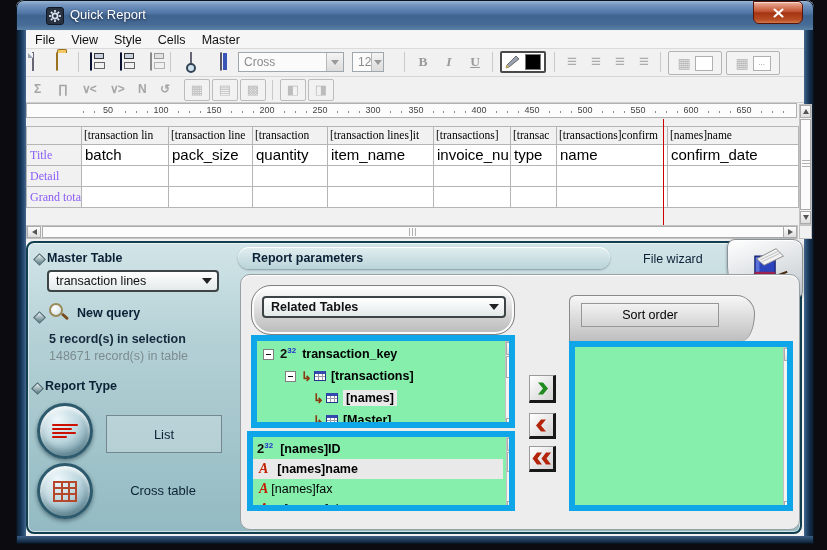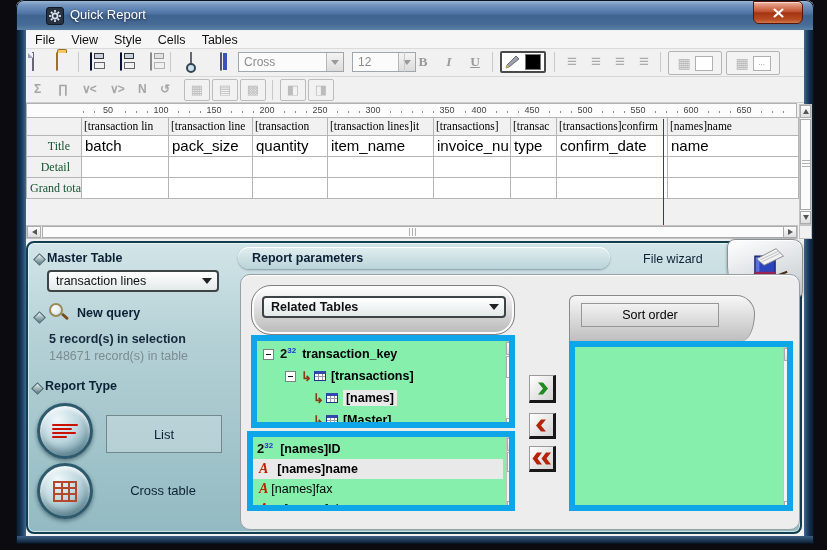--- a/index.html
+++ b/index.html
@@ -56,25 +56,25 @@
   .bbtn .g{font-size:14px;color:#b4b4b4;line-height:1;}
   .bbtn .sw{width:16px;height:13px;background:#fff;border:1px solid #b0b0b0;font-size:8px;color:#8a8a8a;text-align:center;line-height:12px;}
   .t2g{position:absolute;top:5px;font-size:12px;color:#a6a6a6;font-weight:bold;letter-spacing:-1px;}
   .t2b{position:absolute;top:2px;width:24px;height:20px;border:1px solid #bcbcbc;background:#f2f2f2;border-radius:2px;
     text-align:center;line-height:19px;font-size:13px;color:#bcbcbc;}
   
   #ruler{left:26px;top:103px;width:771px;height:15px;background:#fcfcfc;border:1px solid #b0b0b0;box-sizing:border-box;}
   #ruler::before{content:"";position:absolute;left:56px;right:4px;top:7px;height:2px;
     background:repeating-linear-gradient(90deg,#8a8a8a 0 1px,transparent 1px 10.6px);}
   .rn{position:absolute;top:1px;width:26px;text-align:center;font-size:9px;color:#444;background:#fcfcfc;}
-  #qr-grid{left:26px;top:117px;display:grid;grid-template-columns:55px 87px 84px 75px 106px 77px 46px 111px 131px;
+  #qr-grid{left:26px;top:126px;display:grid;grid-template-columns:55px 87px 84px 75px 106px 77px 46px 111px 131px;
     grid-template-rows:18px 21px 21px 21px;border-left:1px solid #b5b5b5;border-top:1px solid #b5b5b5;background:#fff;}
   .c{border-right:1px solid #b5b5b5;border-bottom:1px solid #b5b5b5;overflow:hidden;white-space:nowrap;box-sizing:border-box;}
   .hd{background:#f1f1f1;font-family:"Liberation Serif",serif;font-size:11.5px;color:#000;padding:2px 1px 0 2px;}
-  .lb{background:#f1f1f1;font-family:"Liberation Serif",serif;font-size:12px;color:#14532d;padding:3px 11px 0 3px;text-align:right;}
+  .lb{background:#f1f1f1;font-family:"Liberation Serif",serif;font-size:12px;color:#8b5cf6;padding:3px 11px 0 3px;}
   .dc{background:#fff;font-size:15px;color:#000;padding:1px 0 0 3px;}
   #redline{left:663px;top:119px;width:1px;height:106px;background:#cc0000;}
   
   .strack{background:#f3f3f3;border:1px solid #c2c2c2;box-sizing:border-box;}
   .sbtn{position:absolute;background:linear-gradient(#fdfdfd,#dedede);border:1px solid #ababab;box-sizing:border-box;
     display:flex;align-items:center;justify-content:center;}
   .sthumb{position:absolute;background:#fbfbfb;border:1px solid #ababab;box-sizing:border-box;display:flex;align-items:center;justify-content:center;}
   .tu{width:0;height:0;border-left:3.5px solid transparent;border-right:3.5px solid transparent;border-bottom:5px solid #555;}
   .td{width:0;height:0;border-left:3.5px solid transparent;border-right:3.5px solid transparent;border-top:5px solid #555;}
   .tl{width:0;height:0;border-top:3.5px solid transparent;border-bottom:3.5px solid transparent;border-right:5px solid #555;}
@@ -171,40 +171,40 @@
           <line x1="10.5" y1="1.5" x2="2.5" y2="8.5"></line>
         </g>
       </svg>
   </div>
 
   <div class="abs" id="menubar">
     <span class="mi">File</span>
     <span class="mi">View</span>
     <span class="mi">Style</span>
     <span class="mi">Cells</span>
-    <span class="mi">Tables</span>
+    <span class="mi">Master</span>
   </div>
 
   <div class="abs" id="toolbar1">
     <span class="tico doc" style="left:6px"></span>
     <span class="tico fold" style="left:28px"></span>
     <span class="sep" style="left:52px"></span>
     <span class="tico flop" style="left:60px"></span>
     <span class="tico flop" style="left:88px"></span>
     <span class="tico flop dis" style="left:116px"></span>
     <span class="sep" style="left:144px"></span>
     <span class="tico prev" style="left:154px"></span>
     <span class="tico eras" style="left:182px"></span>
     <div class="combo" style="left:212px;width:106px">
       <span class="ct">Cross</span>
       <span class="cb">
           <span class="tri-dn"></span>
         </span>
     </div>
-    <div class="combo" style="left:326px;width:64px">
+    <div class="combo" style="left:326px;width:32px">
       <span class="ct">12</span>
       <span class="cb">
           <span class="tri-dn"></span>
         </span>
     </div>
     <span class="sep" style="left:378px"></span>
     <span class="fmt" style="left:386px">B</span>
     <span class="fmt" style="left:412px;font-style:italic">I</span>
     <span class="fmt" style="left:438px;text-decoration:underline">U</span>
     <span class="sep" style="left:466px"></span>
@@ -246,21 +246,21 @@
     <span class="t2b" style="left:282px">◨</span>
   </div>
 
   <div class="abs" id="ruler">
     <span class="rn" style="left:68px">50</span>
     <span class="rn" style="left:121px">100</span>
     <span class="rn" style="left:174px">150</span>
     <span class="rn" style="left:227px">200</span>
     <span class="rn" style="left:280px">250</span>
     <span class="rn" style="left:333px">300</span>
-    <span class="rn" style="left:407px">350</span>
+    <span class="rn" style="left:376px">350</span>
     <span class="rn" style="left:439px">400</span>
     <span class="rn" style="left:492px">450</span>
     <span class="rn" style="left:545px">500</span>
     <span class="rn" style="left:598px">550</span>
     <span class="rn" style="left:651px">600</span>
     <span class="rn" style="left:704px">650</span>
   </div>
 
   <div class="abs" id="qr-grid">
     <div class="c hd"></div>
@@ -273,22 +273,22 @@
     <div class="c hd">[transactions]confirm</div>
     <div class="c hd">[names]name</div>
 
     <div class="c lb">Title</div>
     <div class="c dc">batch</div>
     <div class="c dc">pack_size</div>
     <div class="c dc">quantity</div>
     <div class="c dc">item_name</div>
     <div class="c dc">invoice_nu</div>
     <div class="c dc">type</div>
+    <div class="c dc">name</div>
     <div class="c dc">confirm_date</div>
-    <div class="c dc">name</div>
 
     <div class="c lb">Detail</div>
     <div class="c dc"></div>
     <div class="c dc"></div>
     <div class="c dc"></div>
     <div class="c dc"></div>
     <div class="c dc"></div>
     <div class="c dc"></div>
     <div class="c dc"></div>
     <div class="c dc"></div>

